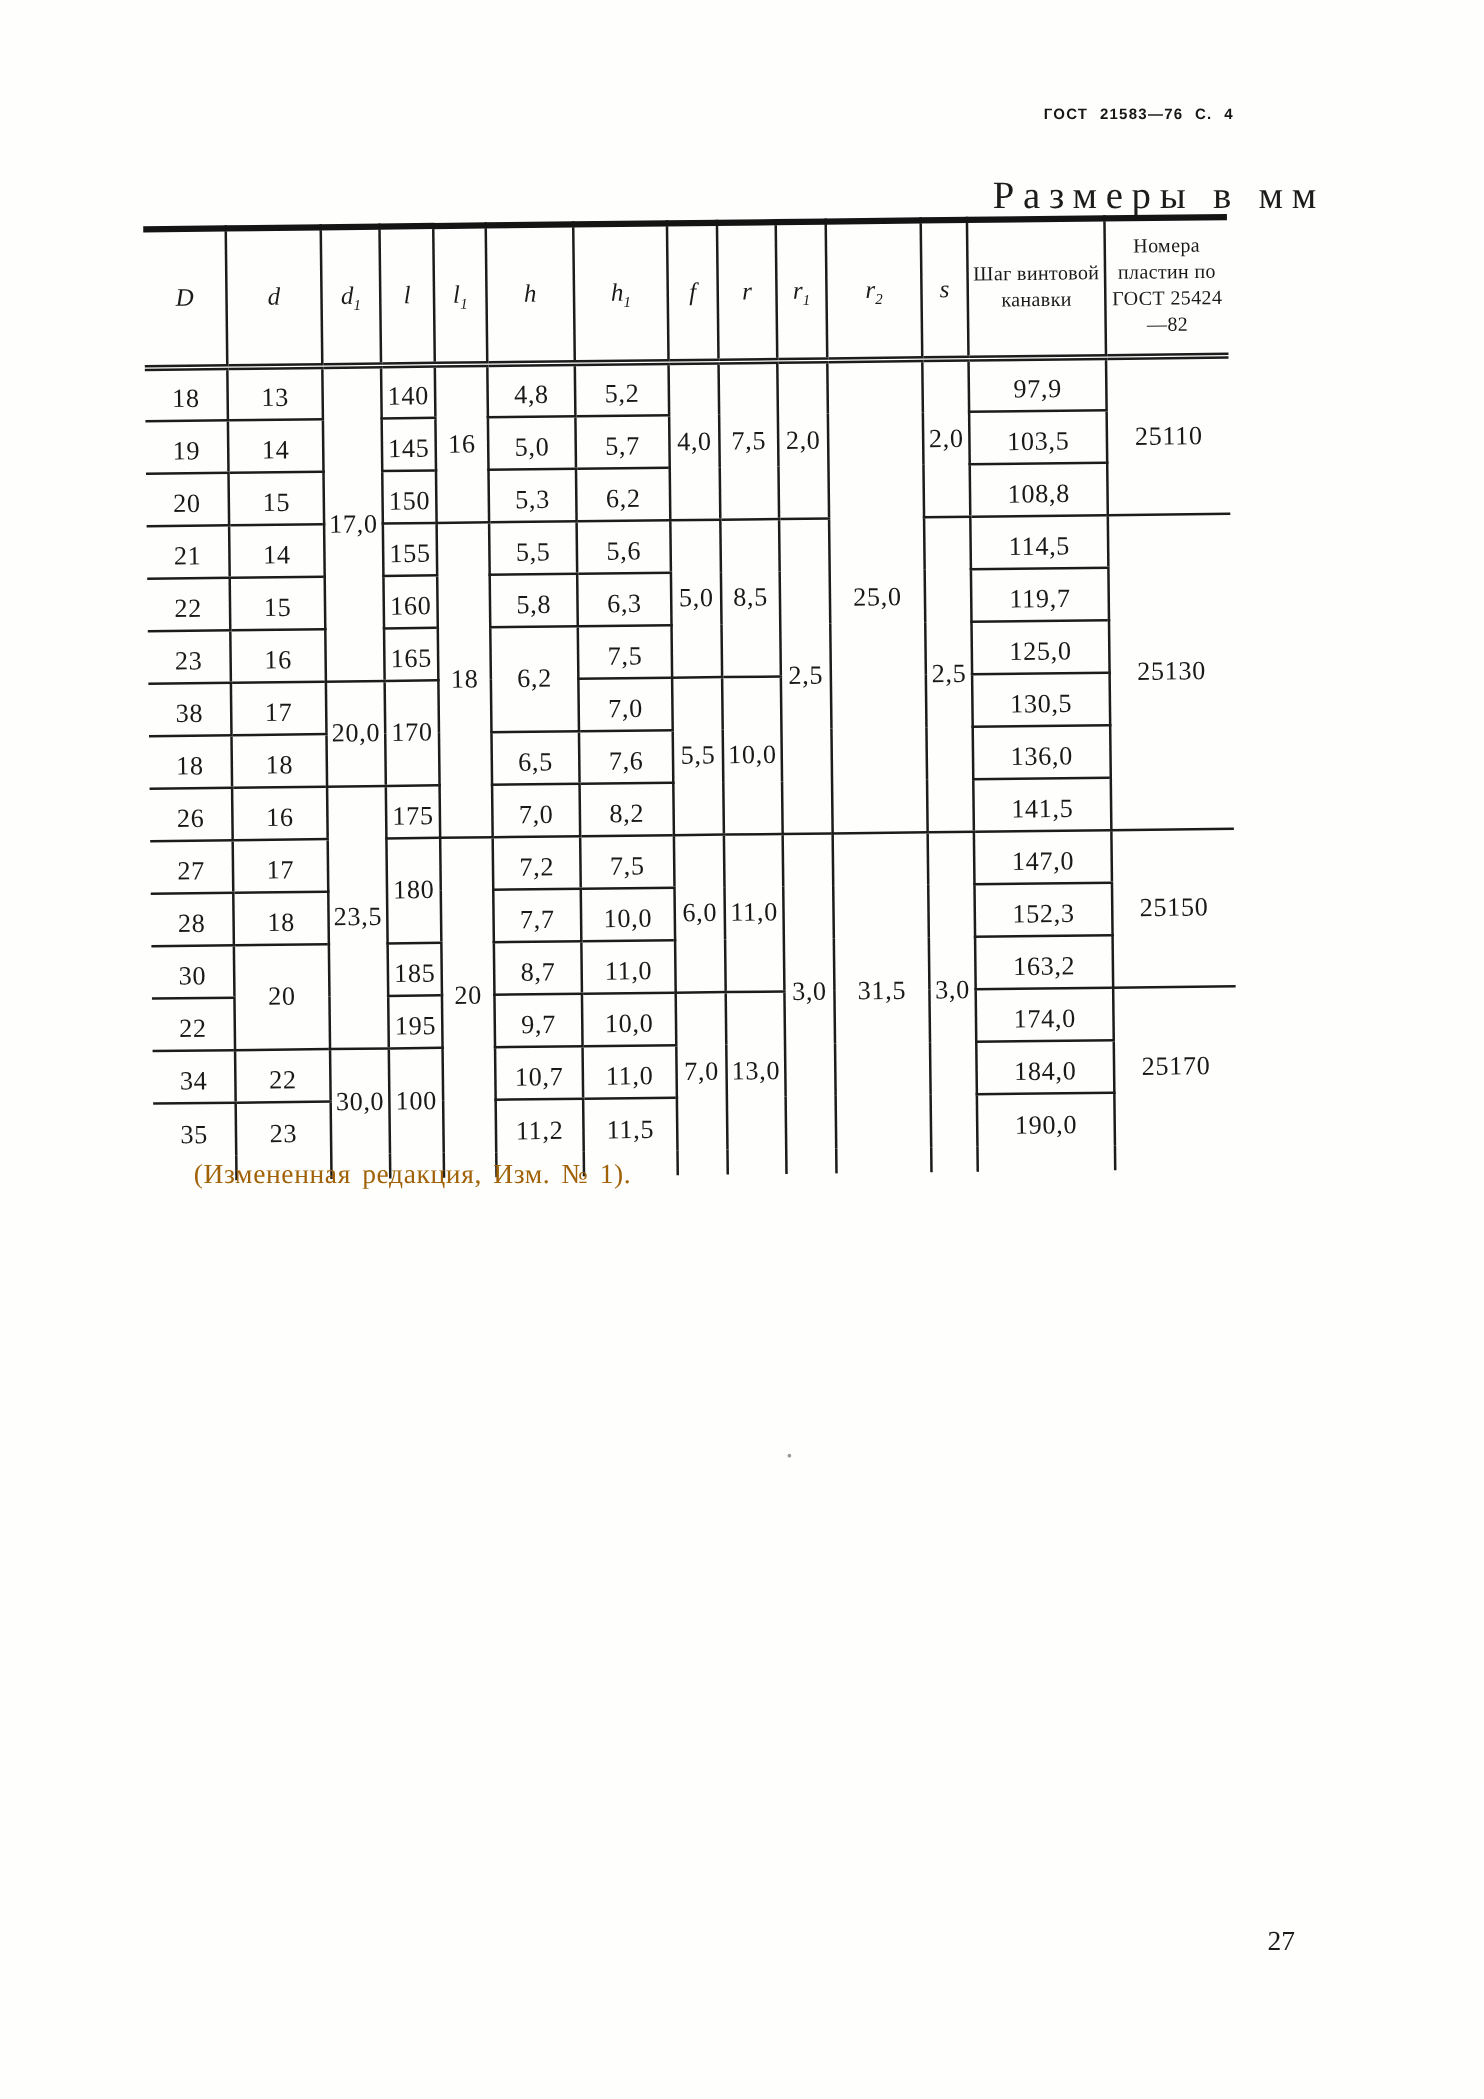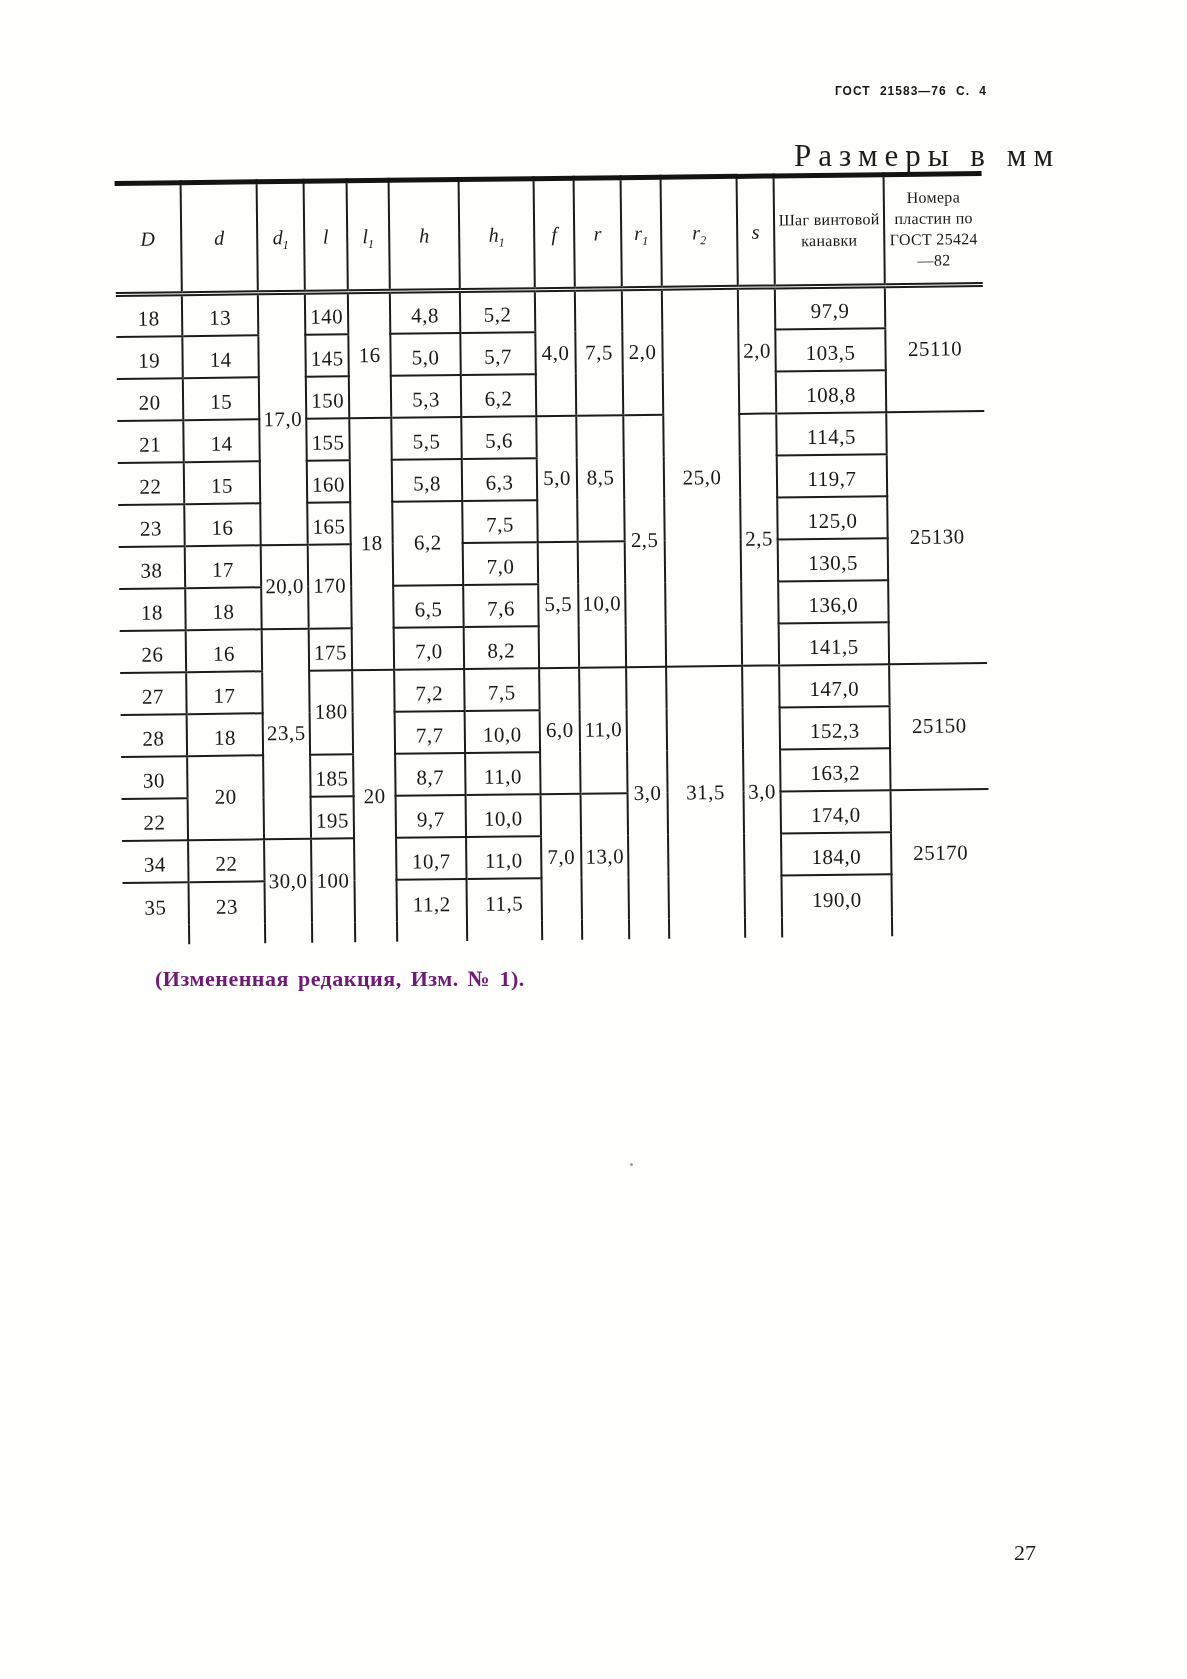--- a/index.html
+++ b/index.html
@@ -81,26 +81,26 @@
     color:#191919;
   }
   table.dims tbody tr{height:42px;}
   table.dims td.sp{vertical-align:middle;padding-bottom:0;}
   table.dims td.nb{border-bottom:none;}
   table.dims tr.spacer-row{height:20px;}
   table.dims tr.spacer-row td{border-bottom:none;}
   .footnote{
     position:absolute;
     left:155px;
-    top:966px;
-    font-weight:bold;
+    top:926px;
+    font-weight:normal;
     font-size:22px;
     letter-spacing:0.5px;
     word-spacing:3px;
-    color:#701a75;
+    color:#a16207;
   }
   .page-number{
     position:absolute;
     left:990px;
     top:1540px;
     width:70px;
     text-align:center;
     font-size:22px;
     color:#1a1a1a;
   }

